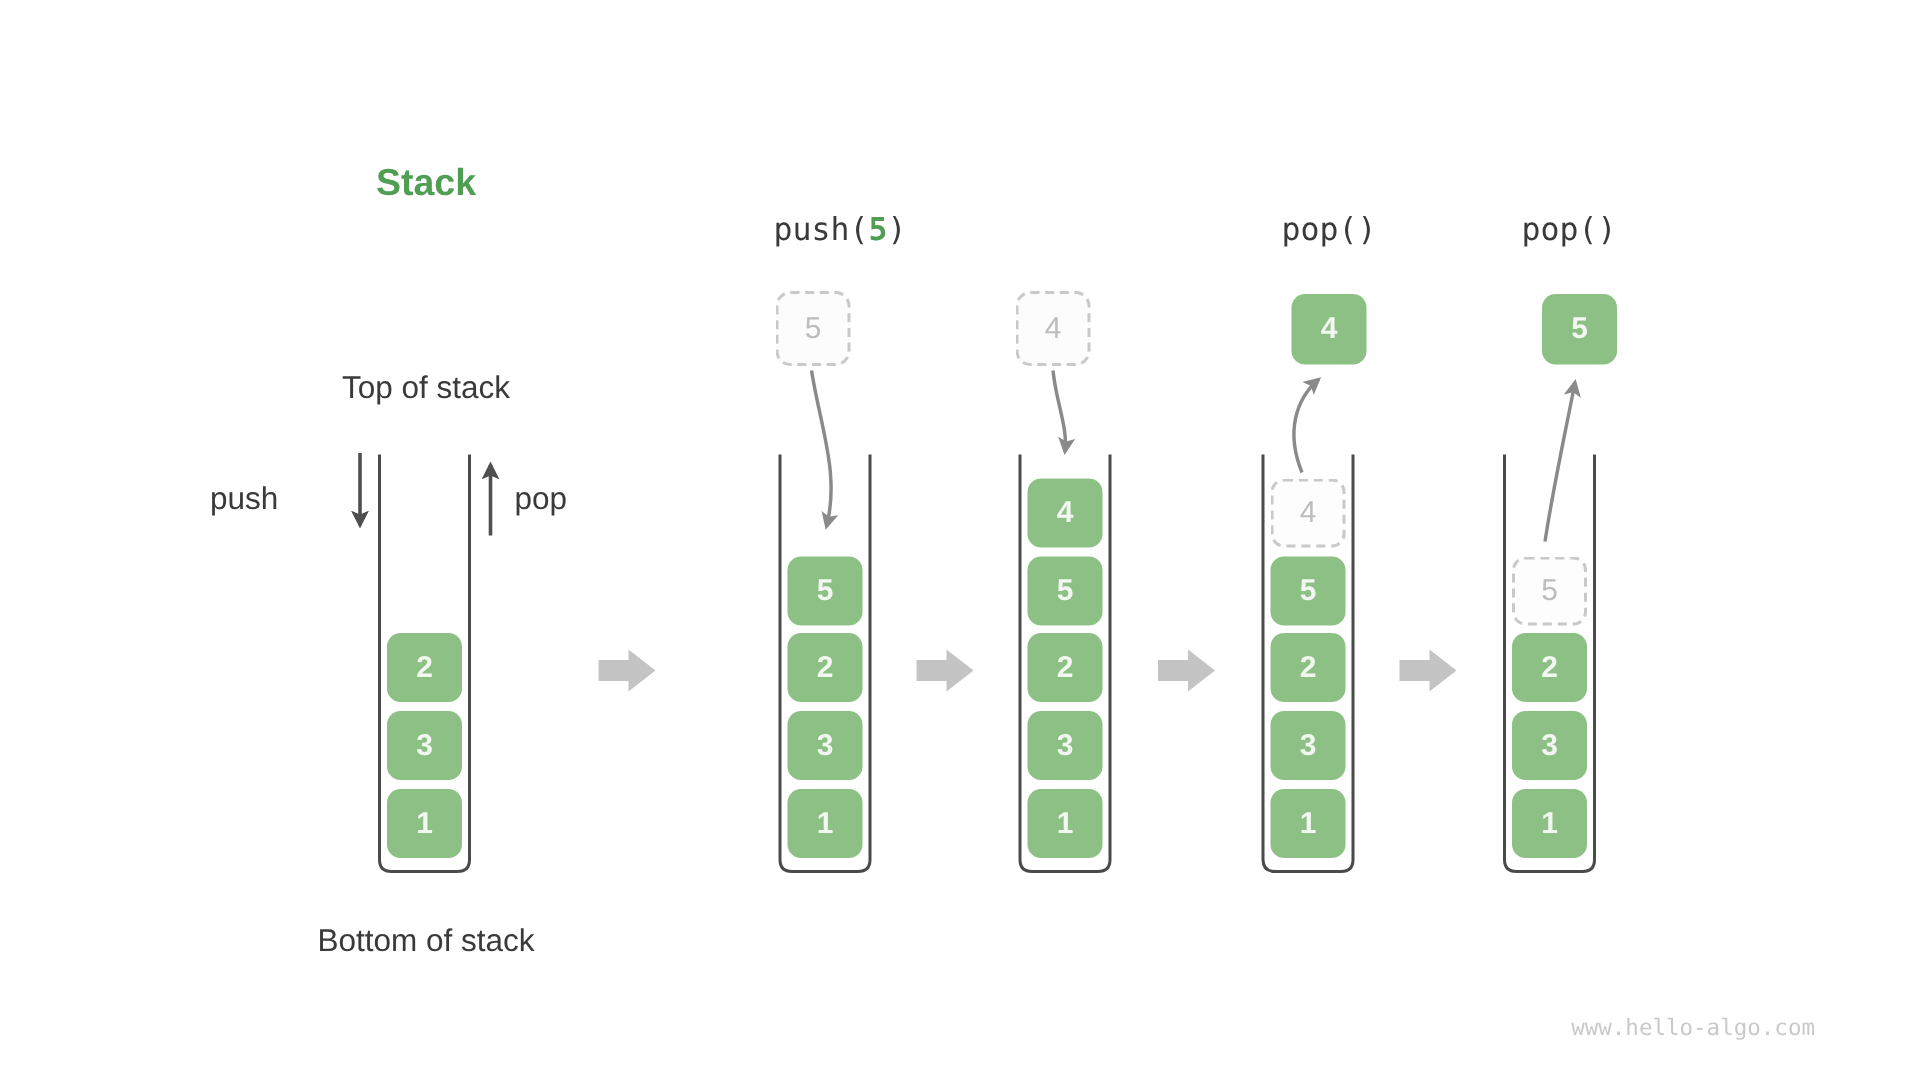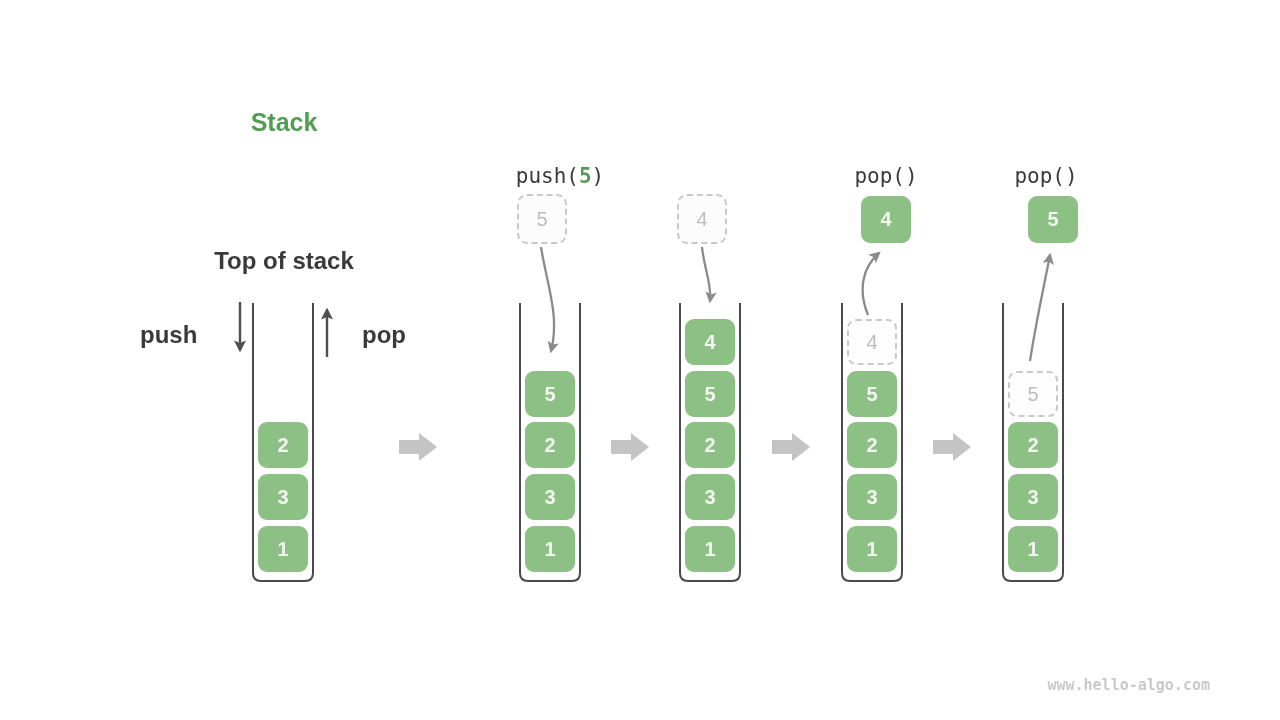--- a/index.html
+++ b/index.html
@@ -3,31 +3,31 @@
 <meta charset="utf-8">
 <style>
   html,body{margin:0;padding:0;background:#ffffff;}
   .canvas{
     position:relative;width:1250px;height:720px;background:#ffffff;overflow:hidden;
     font-family:"Liberation Sans",sans-serif;
     --green:#8dc084; --green-dark:#4f9e53; --ink:#3a3a3a;
     --dash:#c9c9c9; --ghost-text:#bdbdbd; --item-text:#f3f7f1;
   }
   .layer{position:absolute;left:0;top:0;}
-  .abs{position:absolute;font-weight:bold;}
+  .abs{position:absolute;}
 
   .diagram-title{left:214px;top:108px;width:140px;text-align:center;
     font-size:25px;font-weight:bold;color:var(--green-dark);}
-  .side-label{font-size:24px;font-weight:bold;color:var(--ink);}
+  .side-label{font-size:21px;font-weight:normal;color:var(--ink);}
   .top-label{left:174px;top:247px;width:220px;text-align:center;}
   .bottom-label{left:174px;top:616px;width:220px;text-align:center;}
   .push-label{left:140px;top:321px;width:82px;}
-  .pop-label{left:343px;top:321px;width:82px;text-align:center;}
+  .pop-label{left:343px;top:321px;width:82px;text-align:left;}
 
-  .op{position:absolute;top:163px;width:160px;text-align:center;
+  .op{position:absolute;top:140px;width:160px;text-align:center;
       font-family:"DejaVu Sans Mono",monospace;font-size:21px;color:var(--ink);
       line-height:26px;white-space:pre;}
   .op .arg{color:var(--green-dark);font-weight:bold;}
   .op1{left:480px}.op2{left:626px}.op3{left:806px}.op4{left:966px}
 
   .item{position:absolute;width:50px;height:46px;border-radius:9px;
     box-sizing:border-box;background:var(--green);color:var(--item-text);
     font-size:20px;font-weight:bold;display:flex;align-items:center;justify-content:center;}
   .ghost{background:#fdfdfd;border:2px dashed var(--dash);color:var(--ghost-text);font-weight:normal;}
   .cx1{left:258px}.cx2{left:525px}.cx3{left:685px}.cx4{left:847px}.cx5{left:1008px}
@@ -76,20 +76,21 @@
     <path fill="none" stroke="#8a8a8a" stroke-width="2.3" marker-end="url(#ah-gray)" d="M1030 361 C1036 322 1043 291 1050 255"></path>
 
     <polygon fill="#c4c4c4" points="399,440 419,440 419,433 437,447 419,461 419,454 399,454"></polygon>
     <polygon fill="#c4c4c4" points="611,440 631,440 631,433 649,447 631,461 631,454 611,454"></polygon>
     <polygon fill="#c4c4c4" points="772,440 792,440 792,433 810,447 792,461 792,454 772,454"></polygon>
     <polygon fill="#c4c4c4" points="933,440 953,440 953,433 971,447 953,461 953,454 933,454"></polygon>
   </svg>
 
   <div class="abs diagram-title">Stack</div>
   <div class="abs side-label top-label">Top of stack</div>
+  <div class="abs side-label bottom-label">Bottom of stack</div>
   <div class="abs side-label push-label">push</div>
   <div class="abs side-label pop-label">pop</div>
 
   <div class="op op1"><span>push(</span><span class="arg">5</span><span>)</span></div>
   <div class="op op3"><span>pop()</span><span class="arg"></span><span></span></div>
   <div class="op op4"><span>pop()</span><span class="arg"></span><span></span></div>
 
   <div class="pending pend2">5</div>
   <div class="pending pend3">4</div>
 

